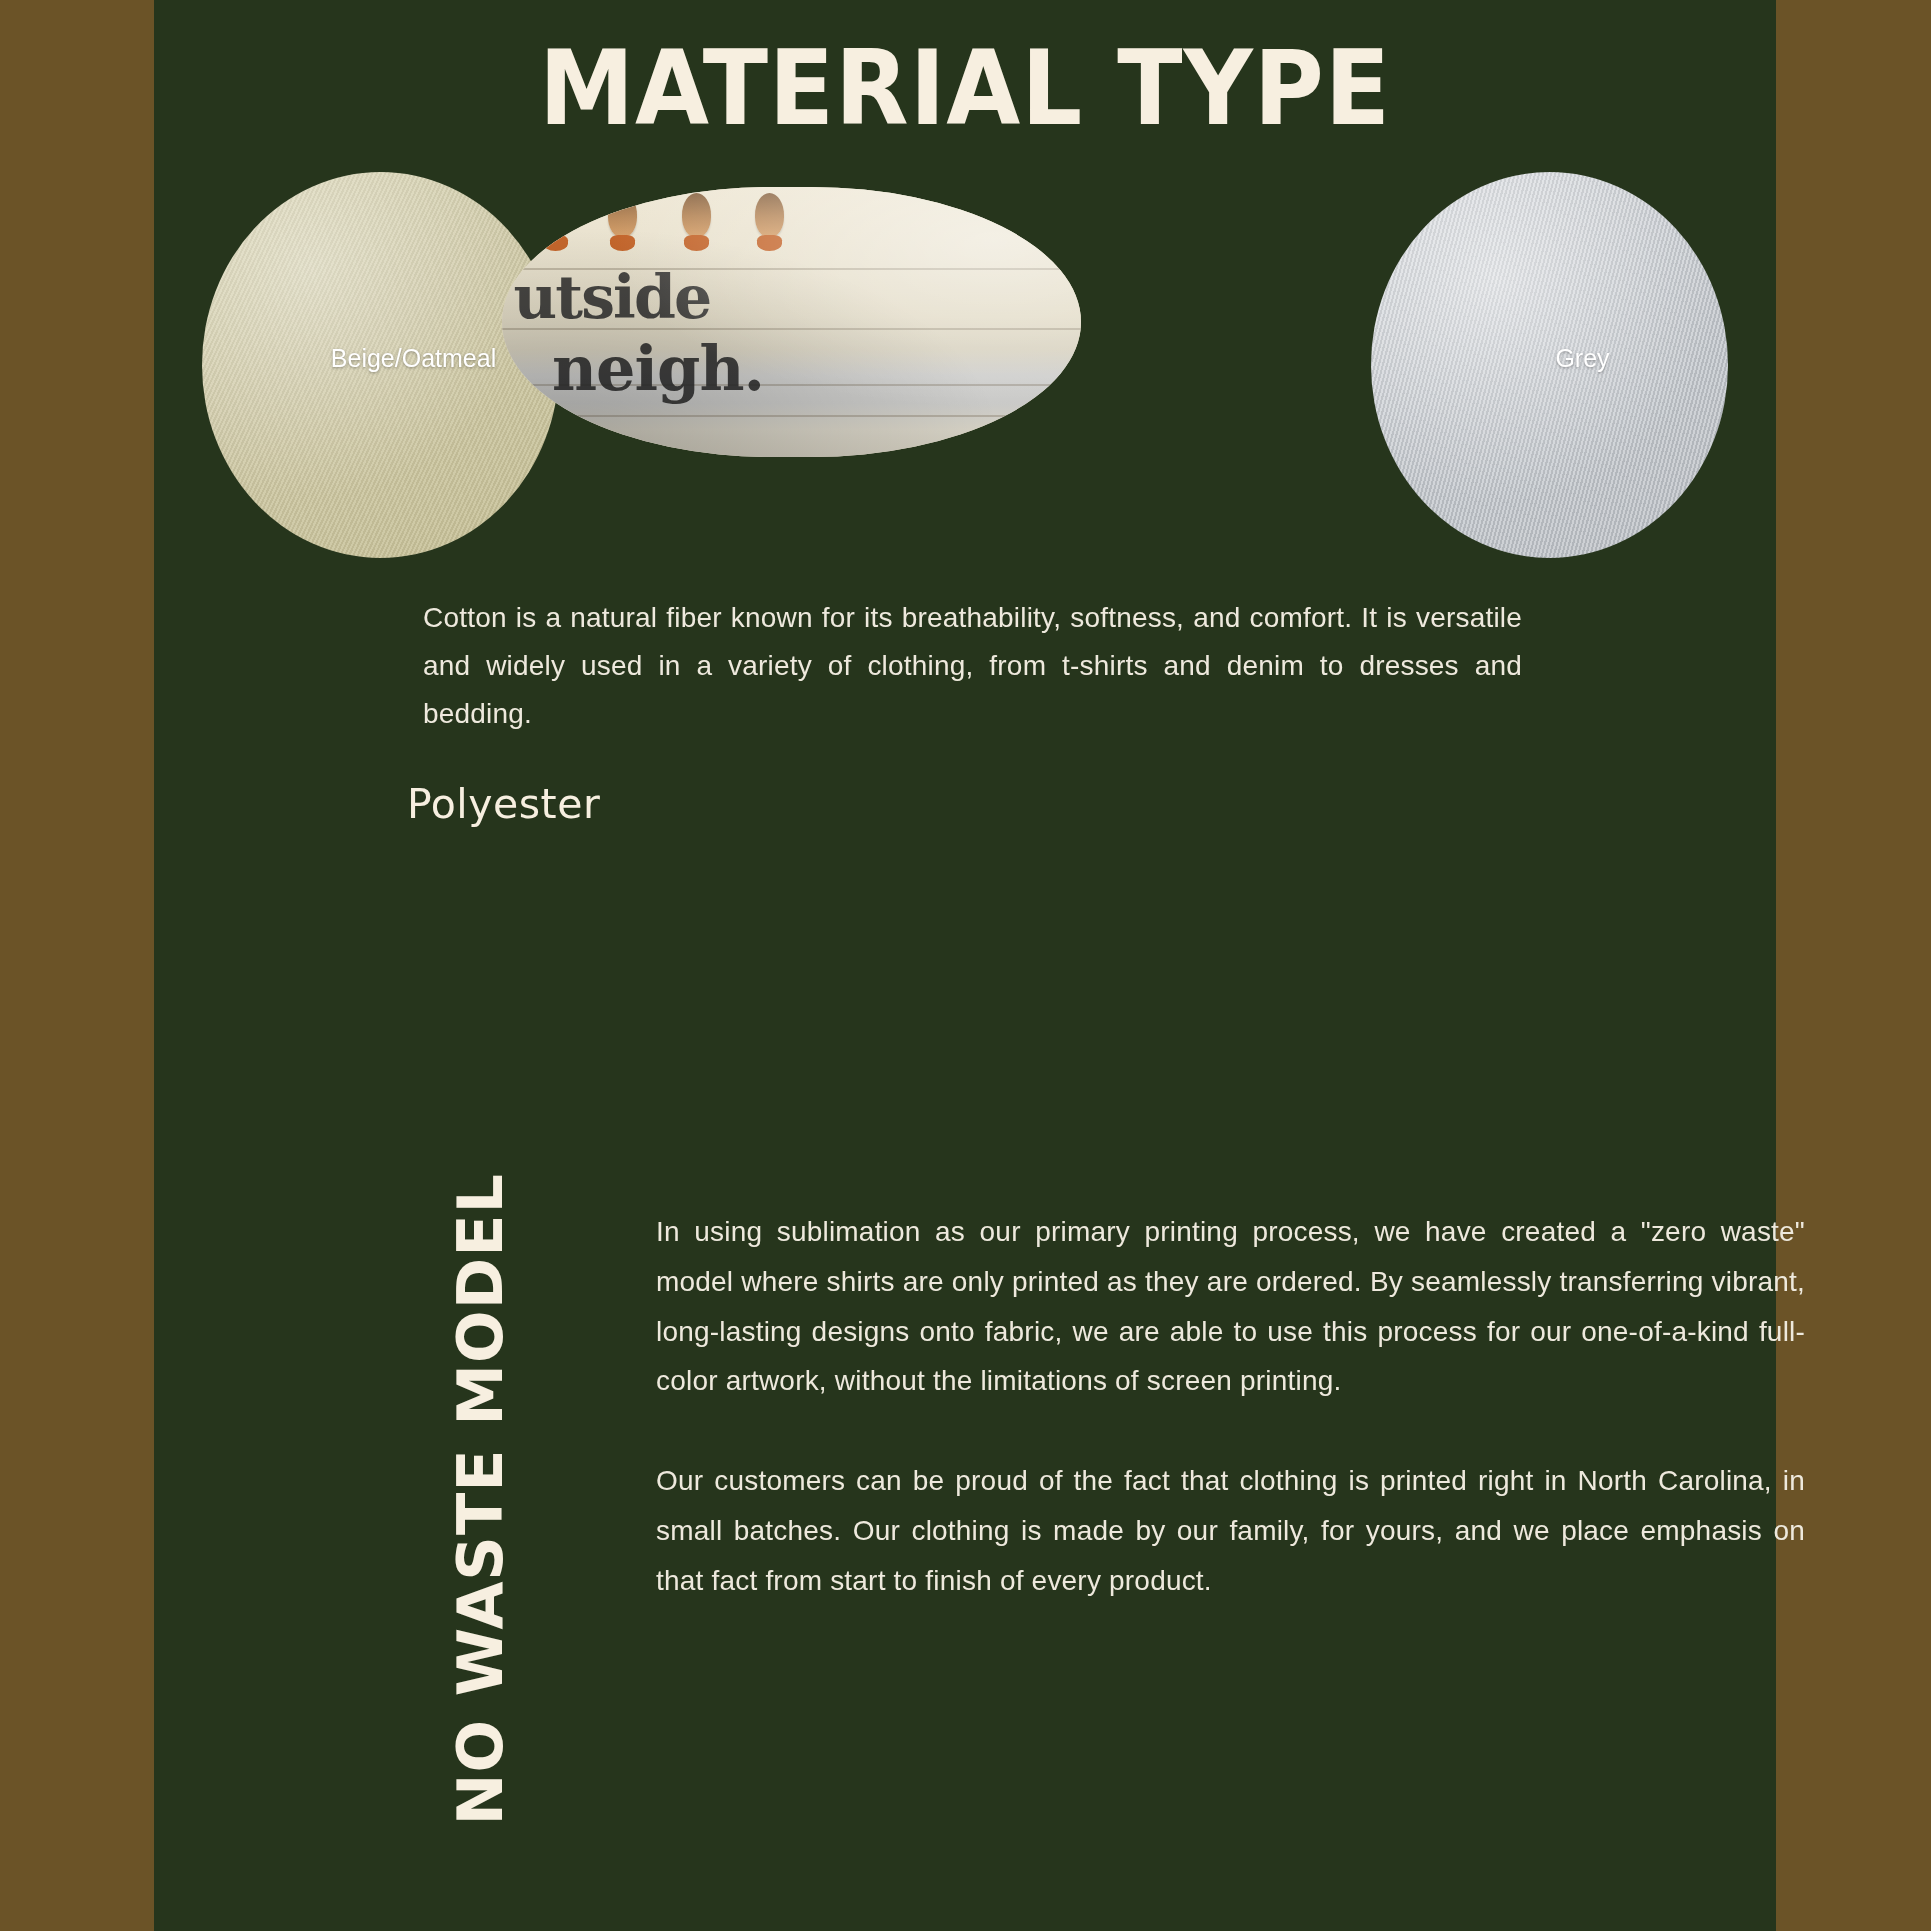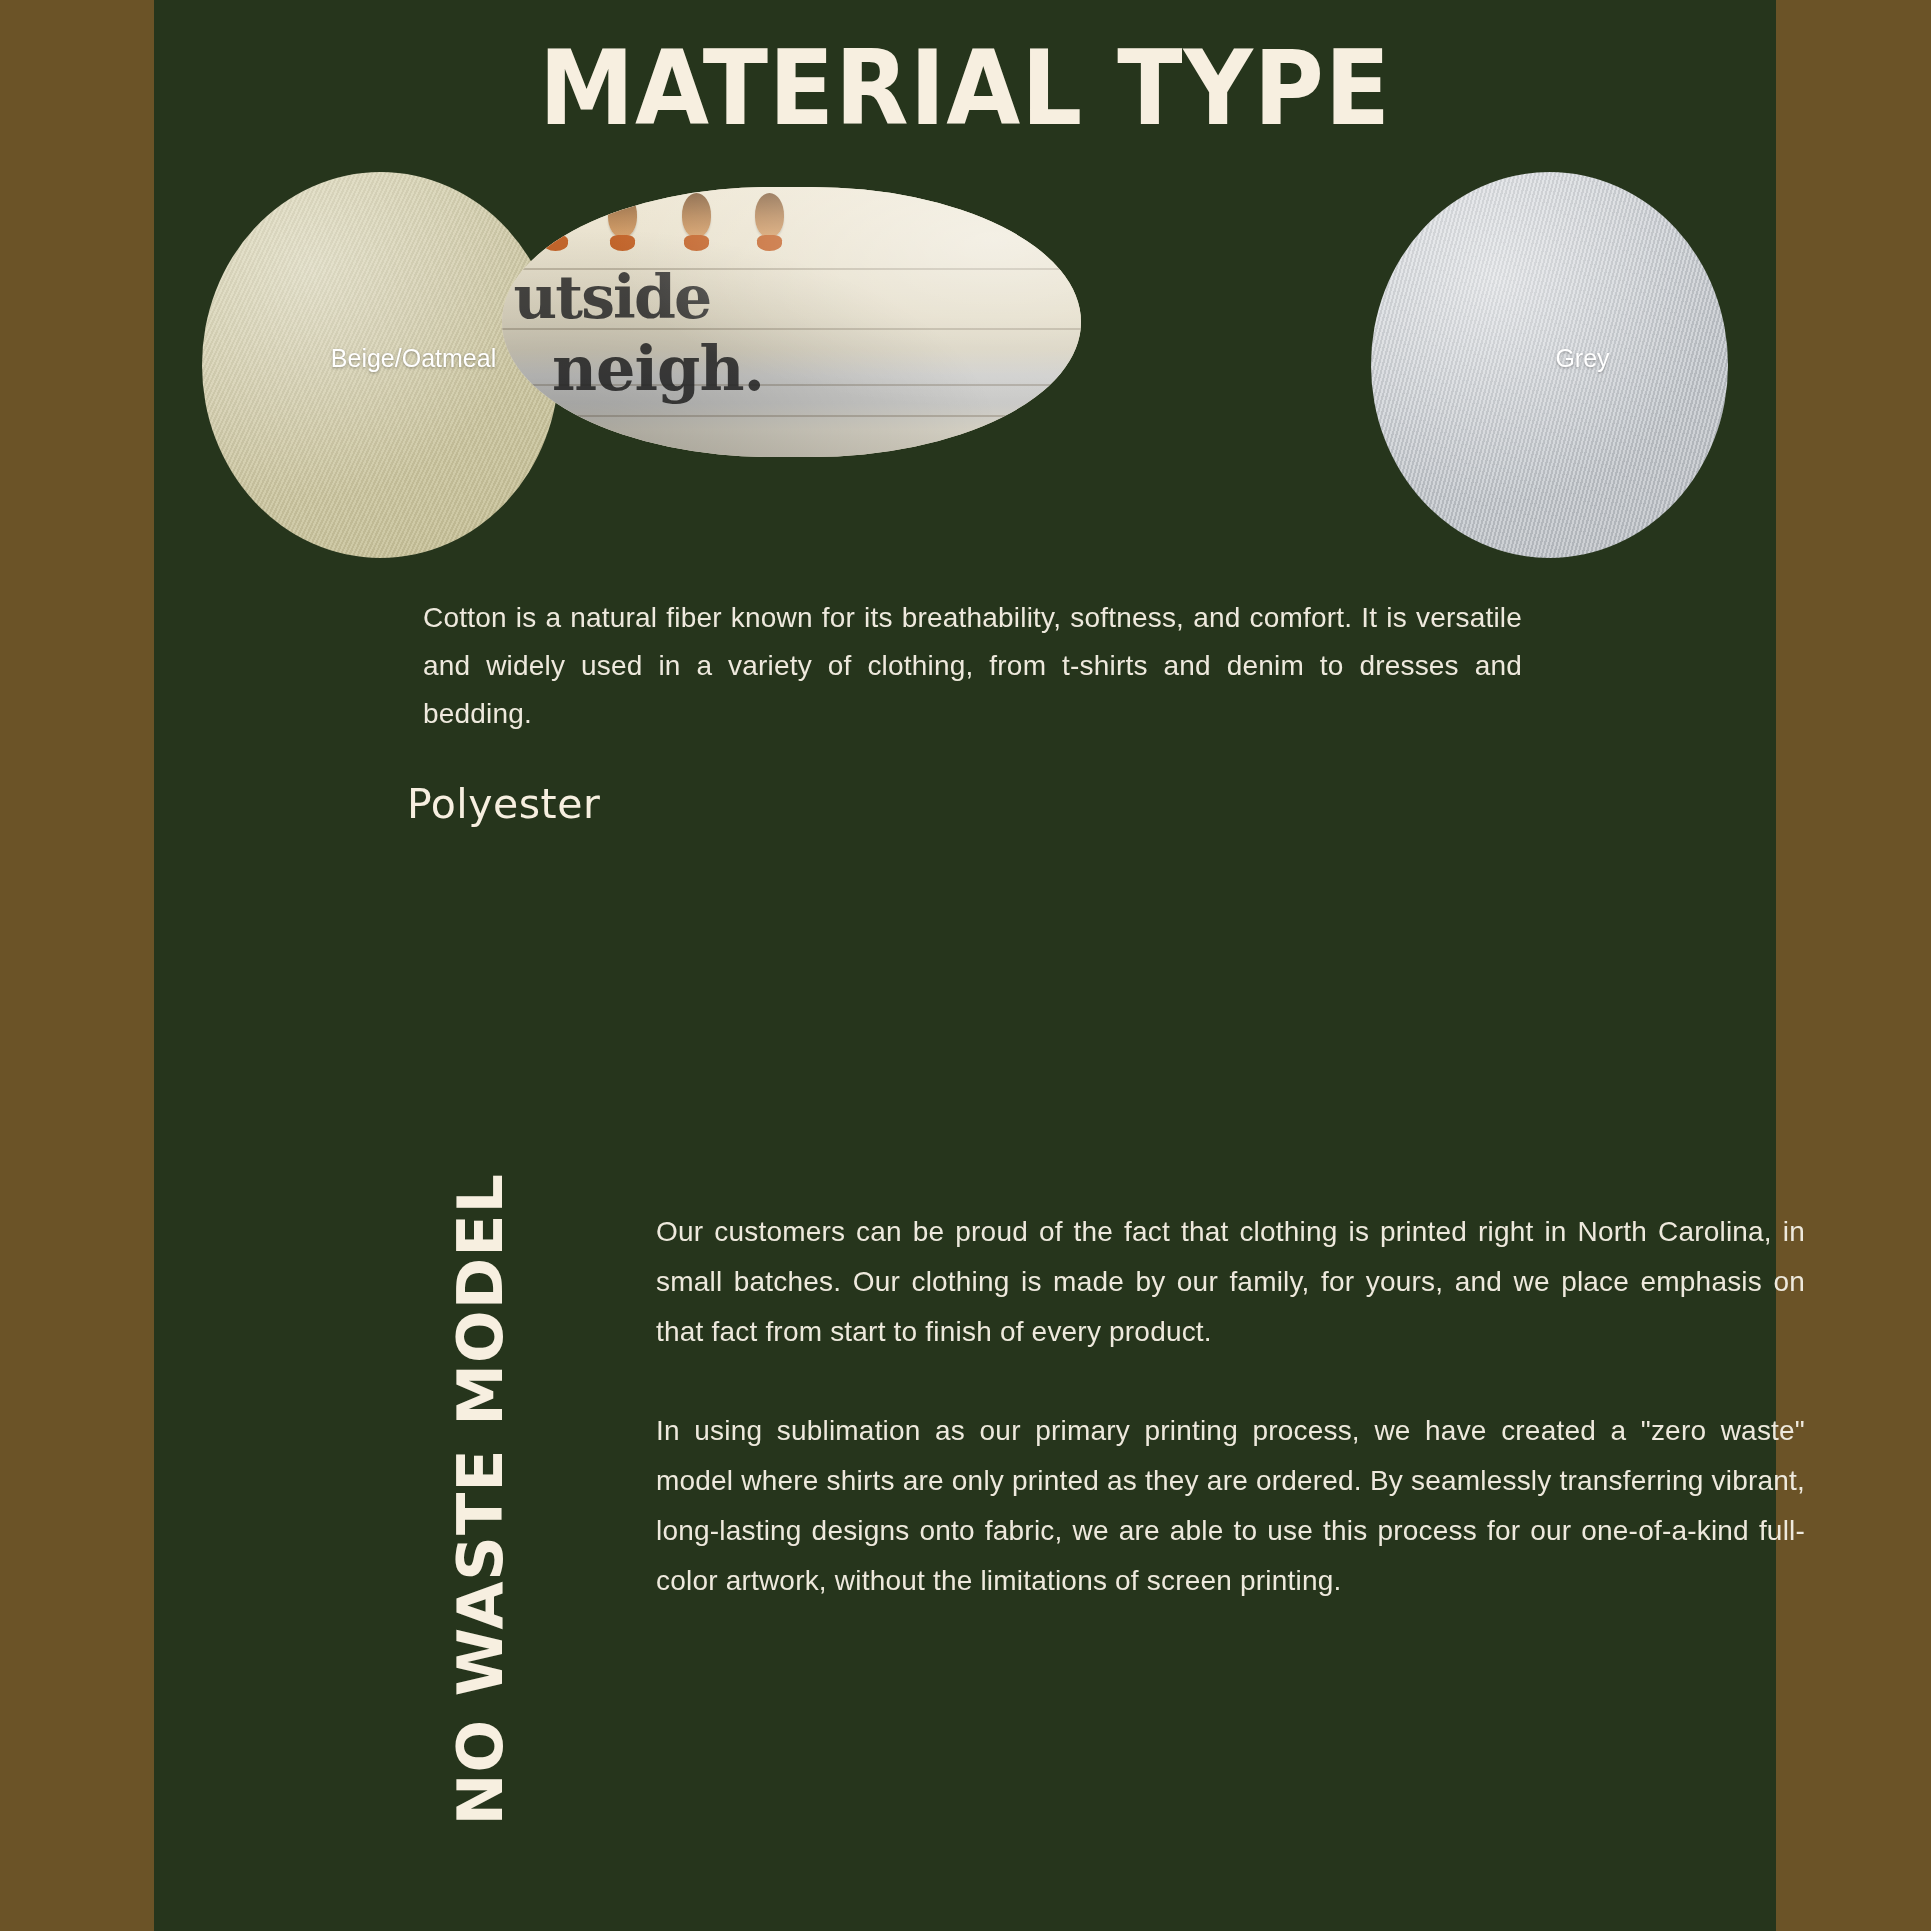--- a/index.html
+++ b/index.html
@@ -253,19 +253,19 @@
 
     <div class="content">
       <p class="sec-body">Cotton is a natural fiber known for its breathability, softness, and comfort. It is versatile and widely used in a variety of clothing, from t-shirts and denim to dresses and bedding.</p>
 
       <h2 class="sec-head">Polyester</h2>
     </div>
 
     <div class="nowaste-label">NO WASTE MODEL</div>
 
     <div class="nowaste-body">
+      <p>In using sublimation as our primary printing process, we have created a "zero waste" model where shirts are only printed as they are ordered. By seamlessly transferring vibrant, long-lasting designs onto fabric, we are able to use this process for our one-of-a-kind full-color artwork, without the limitations of screen printing.</p>
       <p>Our customers can be proud of the fact that clothing is printed right in North Carolina, in small batches. Our clothing is made by our family, for yours, and we place emphasis on that fact from start to finish of every product.</p>
-      <p>In using sublimation as our primary printing process, we have created a "zero waste" model where shirts are only printed as they are ordered. By seamlessly transferring vibrant, long-lasting designs onto fabric, we are able to use this process for our one-of-a-kind full-color artwork, without the limitations of screen printing.</p>
     </div>
 
   </div>
 </div>
 
 
 </body></html>

